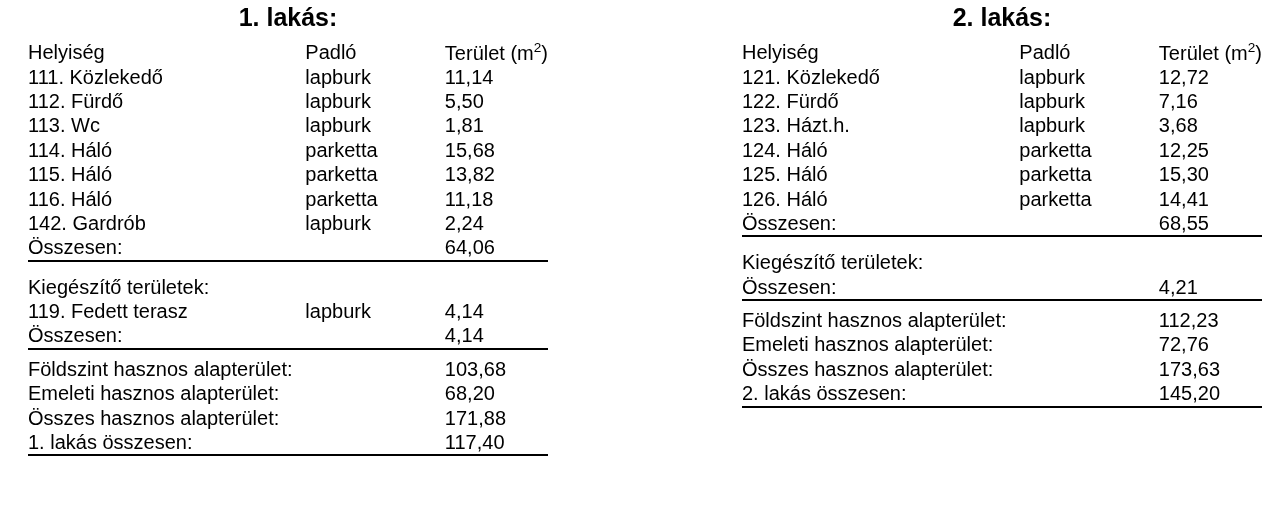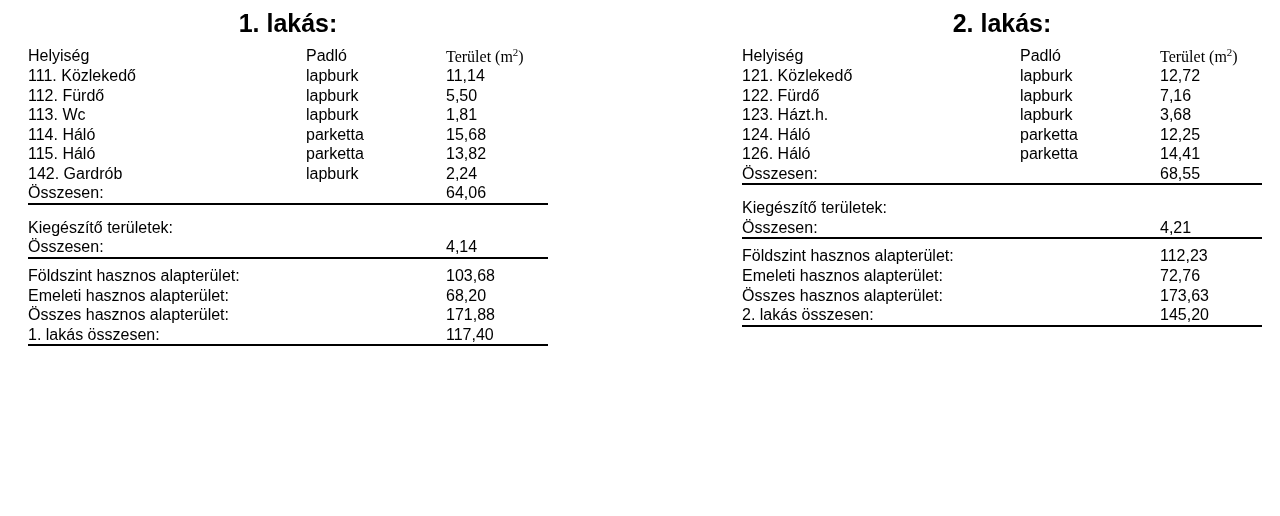--- a/index.html
+++ b/index.html
@@ -26,40 +26,40 @@
   }
   .panel-left  { left: 28px; }
   .panel-right { left: 742px; }
 
   .panel-title {
     text-align: center;
     font-size: 25px;
     font-weight: bold;
     margin: 0 0 8px 0;
     line-height: 1.1;
-    padding-top: 10px;
+    padding-top: 4px;
   }
   .panel-right .panel-title { text-align: center; }
 
   table.tbl {
     border-collapse: collapse;
     width: 100%;
-    font-size: 16px;
+    font-size: 20px;
     line-height: 1.22;
   }
   table.tbl td, table.tbl th {
     padding: 0;
     vertical-align: top;
     text-align: left;
     font-weight: normal;
     white-space: nowrap;
   }
   .c-name { width: 278px; }
   .c-floor { width: 140px; }
-  .c-area { width: 102px; font-family: Liberation Serif, serif; }
+  .c-area { width: 102px; }
 
   .hdr td { font-weight: bold; padding-bottom: 1px; }
   .bold td, td.bold { font-weight: bold; }
 
   .rule-total td {
     font-weight: bold;
     border-bottom: 2.5px solid #000;
     padding-bottom: 0px;
   }
   .spacer td {
@@ -111,20 +111,25 @@
           <td>114. Háló</td>
           <td>parketta</td>
           <td>15,68</td>
         </tr>
         <tr>
           <td>115. Háló</td>
           <td>parketta</td>
           <td>13,82</td>
         </tr>
         <tr>
+          <td>116. Háló</td>
+          <td>parketta</td>
+          <td>11,18</td>
+        </tr>
+        <tr>
           <td>142. Gardrób</td>
           <td>lapburk</td>
           <td>2,24</td>
         </tr>
 
         <tr class="rule-total">
           <td>Összesen:</td>
           <td></td>
           <td>64,06</td>
         </tr>
@@ -132,20 +137,25 @@
         <tr class="spacer">
             <td></td>
             <td></td>
             <td></td>
           </tr>
 
         <tr class="section-head">
           <td>Kiegészítő területek:</td>
           <td></td>
           <td></td>
+        </tr>
+        <tr>
+          <td>119. Fedett terasz</td>
+          <td>lapburk</td>
+          <td>4,14</td>
         </tr>
         <tr class="rule-total">
           <td>Összesen:</td>
           <td></td>
           <td>4,14</td>
         </tr>
 
         <tr class="spacer-sm">
             <td></td>
             <td></td>
@@ -196,20 +206,25 @@
           <td>123. Házt.h.</td>
           <td>lapburk</td>
           <td>3,68</td>
         </tr>
         <tr>
           <td>124. Háló</td>
           <td>parketta</td>
           <td>12,25</td>
         </tr>
         <tr>
+          <td>125. Háló</td>
+          <td>parketta</td>
+          <td>15,30</td>
+        </tr>
+        <tr>
           <td>126. Háló</td>
           <td>parketta</td>
           <td>14,41</td>
         </tr>
 
         <tr class="rule-total">
           <td>Összesen:</td>
           <td></td>
           <td>68,55</td>
         </tr>

